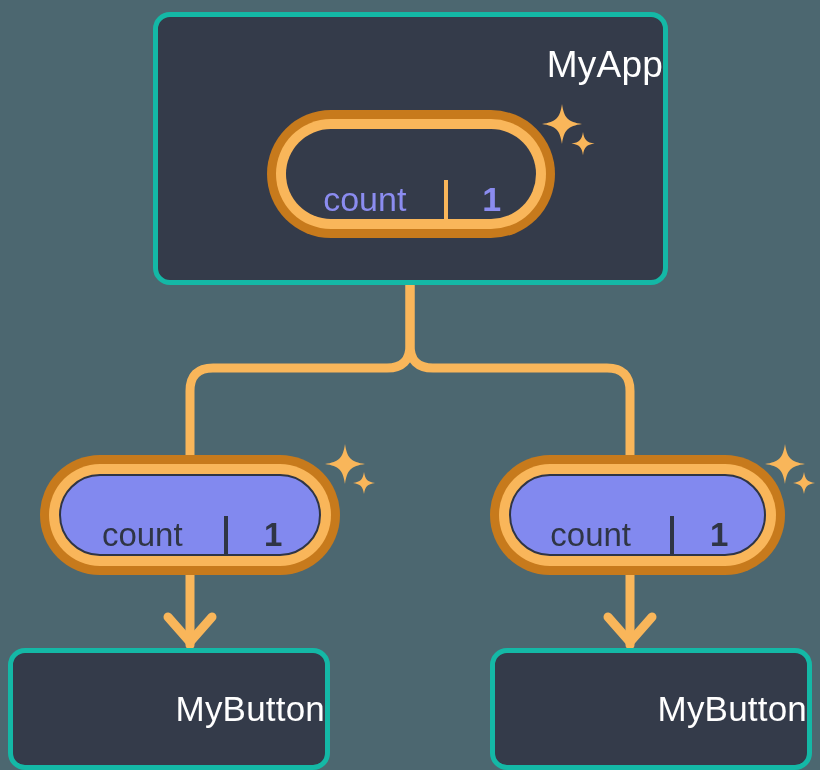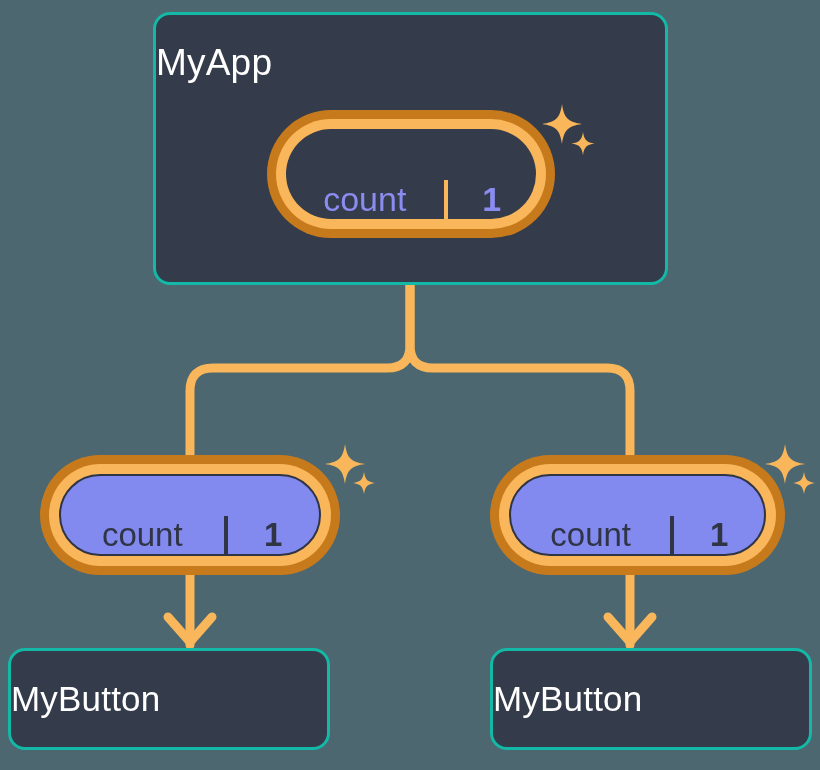--- a/index.html
+++ b/index.html
@@ -29,24 +29,24 @@
     left: 0; top: 0;
     width: 820px;
     height: 770px;
     pointer-events: none;
   }
 
   
   .card {
     position: absolute;
     background: #343b4a;
-    border: 3px solid #14b8a6;
+    border: 5px solid #14b8a6;
     border-radius: 17px;
     display: flex;
-    align-items: flex-start;
+    align-items: flex-end;
     justify-content: center;
     flex-direction: column;
   }
 
   .card-app {
     left: 153px;
     top: 12px;
     width: 515px;
     height: 273px;
     justify-content: flex-start;
@@ -56,21 +56,21 @@
   .card-title {
     color: #ffffff;
     font-size: 37px;
     font-weight: 400;
     letter-spacing: 0.2px;
     line-height: 1.1;
   }
 
   .card-btn {
     width: 322px;
-    height: 102px;
+    height: 122px;
   }
 
   .card-btn-left  { left: 8px;   top: 648px; }
   .card-btn-right { left: 490px; top: 648px; width: 322px; }
 
   .btn-label {
     color: #ffffff;
     font-size: 35px;
     font-weight: 400;
     letter-spacing: 0.2px;

